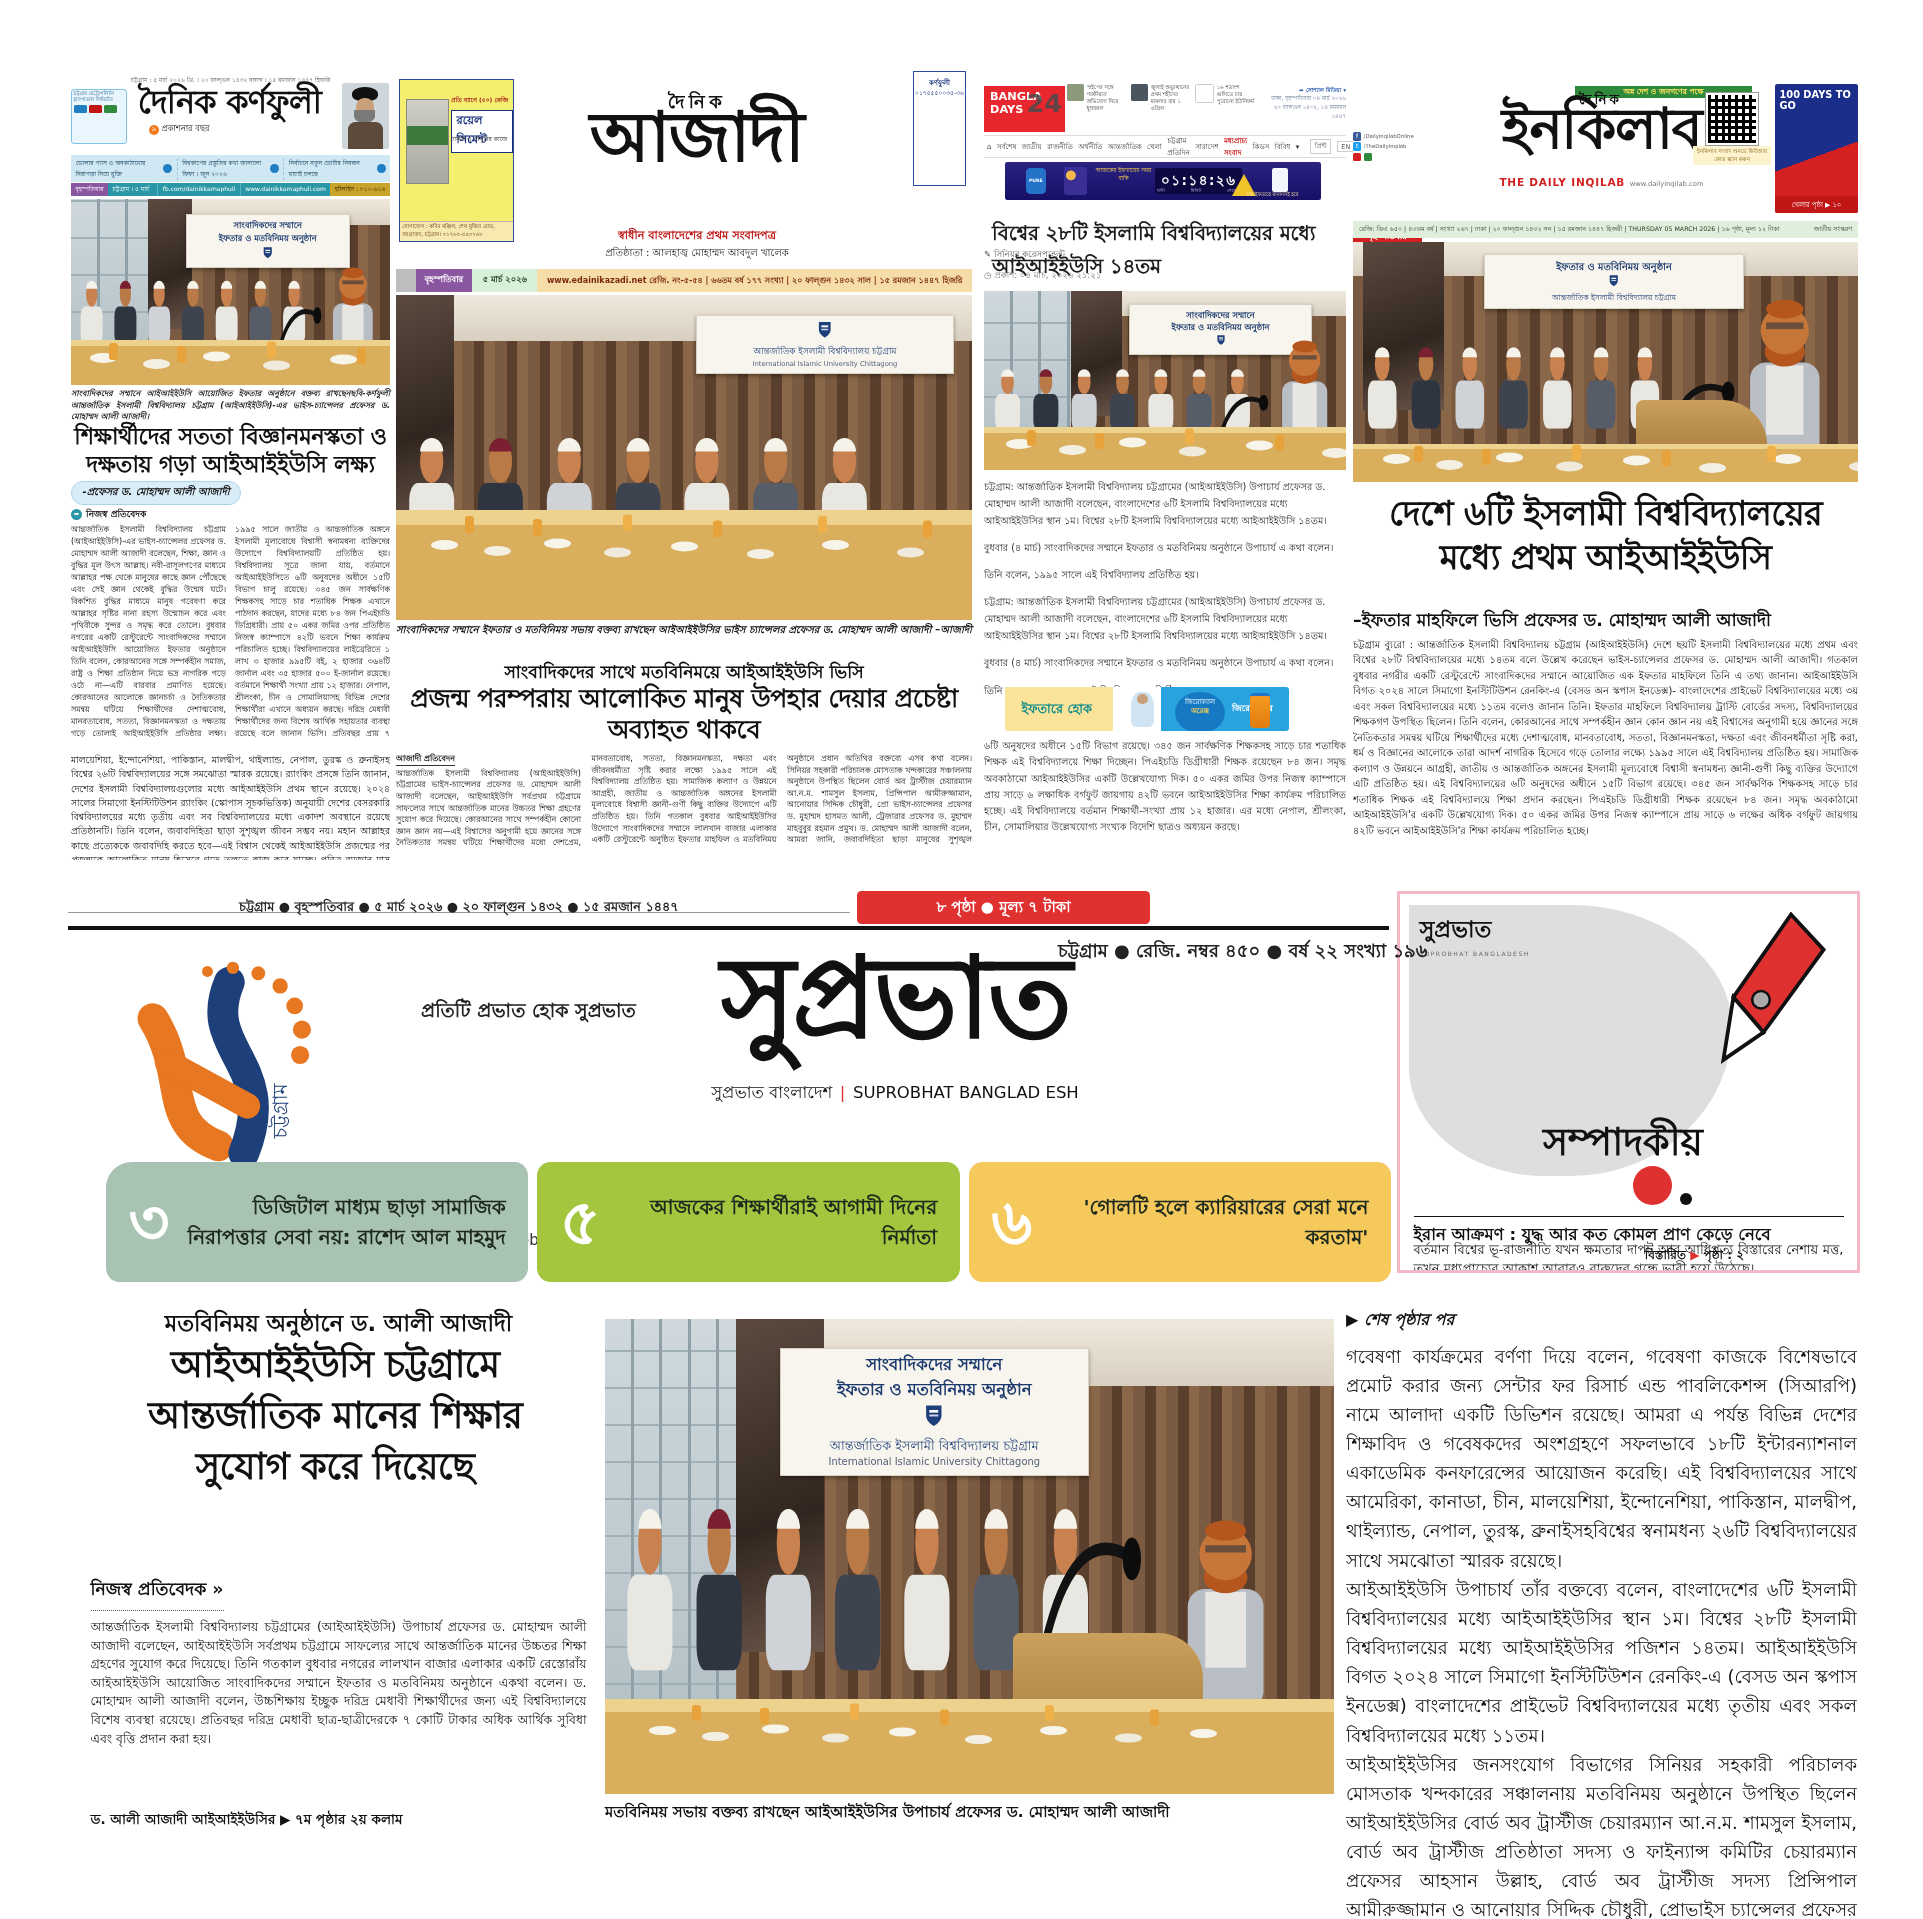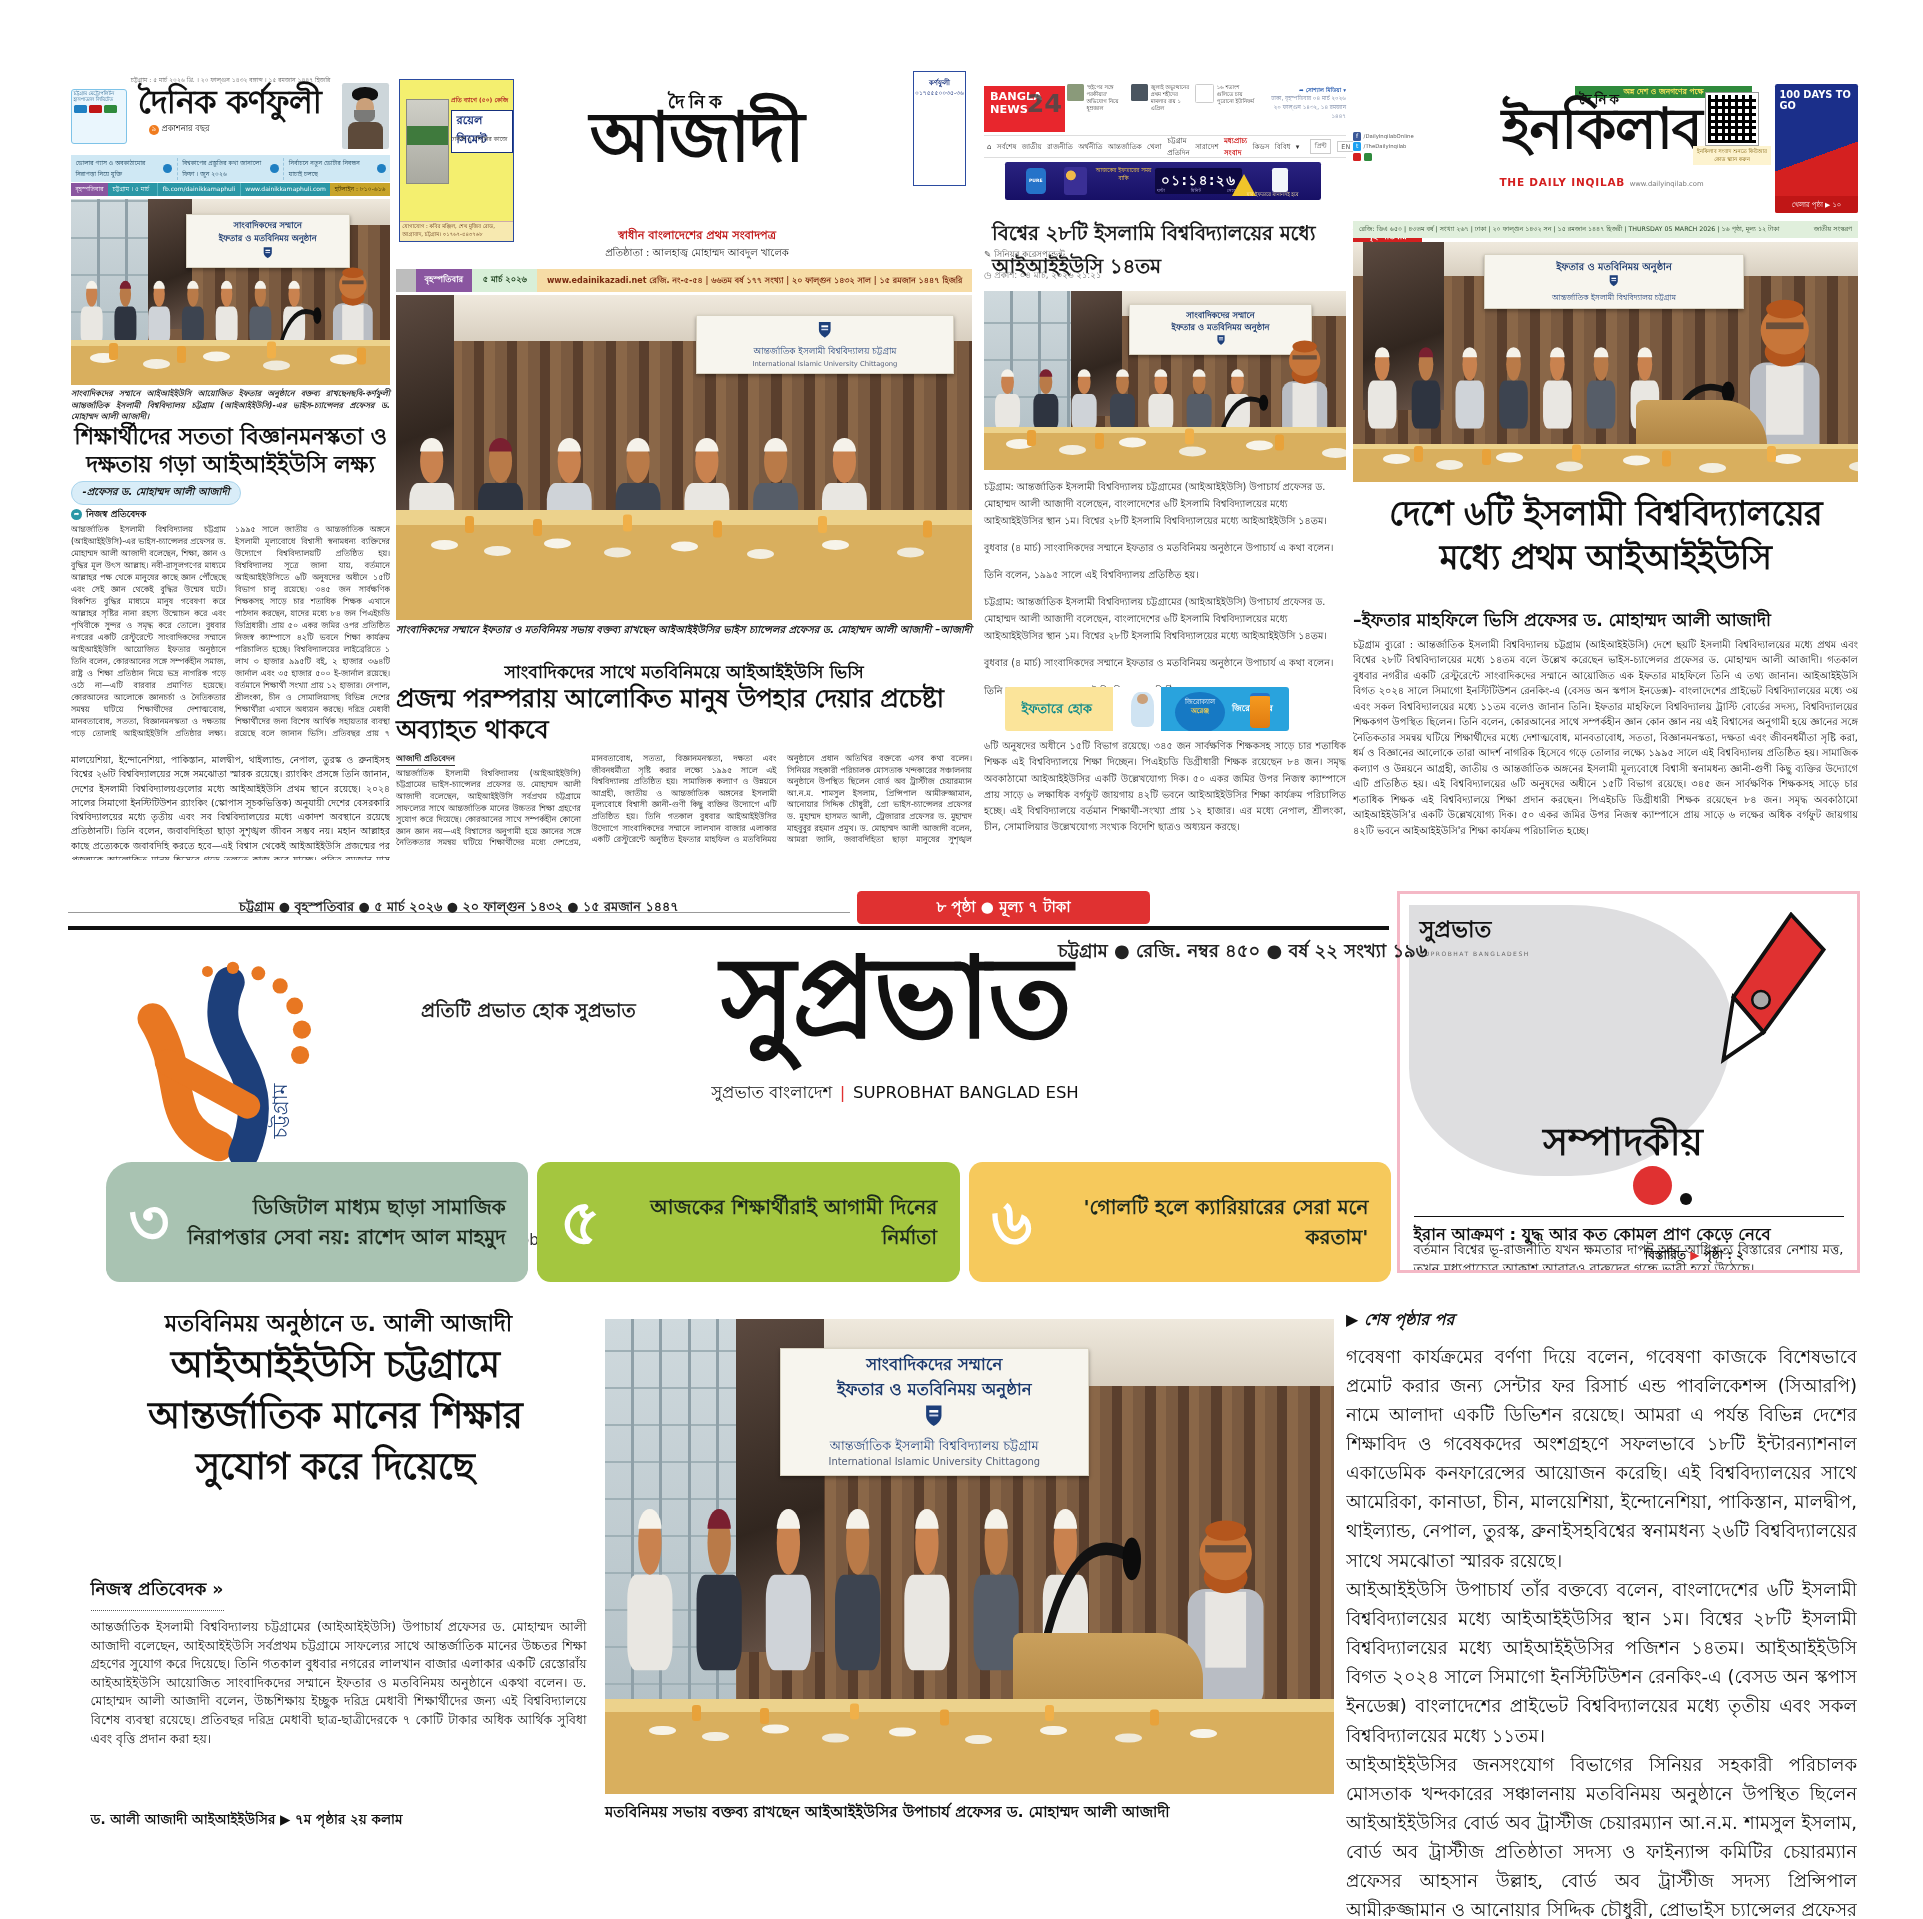--- a/index.html
+++ b/index.html
@@ -83,21 +83,21 @@
   .az-sidead b{display:block;font-size:6.8px;}
   .az-datebar{left:0;top:201px;right:0;height:22.5px;display:flex;align-items:stretch;font-size:8.3px;}
   .az-datebar .g{width:19.5px;background:#bdbdbd;}
   .az-datebar .p{background:#8a56a0;color:#fff;display:flex;align-items:center;padding:0 9px;font-weight:bold;}
   .az-datebar .m{background:#d8efd8;color:#153a15;display:flex;align-items:center;padding:0 10.5px;font-weight:bold;}
   .az-datebar .info{flex:1;background:#f6dca6;color:#7a2a10;display:flex;align-items:center;justify-content:center;font-size:8px;font-weight:bold;}
   .az-photo{left:0;top:227px;right:0;height:325px;}
   .az-caption{left:0;top:555px;right:0;font-size:10px;font-weight:bold;font-style:italic;line-height:1.4;}
   .az-caption .credit{float:right;font-weight:900;}
   .az-kicker{left:0;top:591px;right:0;text-align:center;font-size:17.3px;font-weight:700;}
-  .az-headline{left:0;top:615px;right:0;text-align:left;font-size:25px;font-weight:900;line-height:1.25;letter-spacing:-0.4px;}
+  .az-headline{left:0;top:615px;right:0;text-align:center;font-size:25px;font-weight:900;line-height:1.25;letter-spacing:-0.4px;}
   .az-body{left:0;top:685px;right:0;height:104px;font-size:8px;line-height:1.45;column-count:3;column-gap:10.5px;}
   .az-byline{font-weight:900;border-bottom:0.8px solid #333;display:inline-block;margin-bottom:2.3px;}
 
   
   .bn{left:984px;top:81px;width:362px;height:751px;}
   .bn-logo{left:0;top:4.5px;width:75px;height:42px;background:#e8262d;color:#fff;font-weight:900;font-size:11.3px;line-height:1.15;padding:4.5px 0 0 6px;}
   .bn-logo .n24{position:absolute;right:3px;top:3px;font-size:25.6px;color:#4a4a4a;font-weight:900;opacity:.85;}
   .bn-thumbs{left:83px;top:3px;width:188px;height:48px;display:flex;gap:4.5px;}
   .bn-thumb{flex:1;display:flex;gap:3px;font-size:5.3px;color:#333;line-height:1.3;}
   .bn-thumb .im{flex:none;width:16.5px;height:16.5px;background:#8a9a7a;border-radius:1.5px;}
@@ -390,21 +390,21 @@
     </div>
     <div class="abs az-caption"><span class="credit">–আজাদী</span><span>সাংবাদিকদের সম্মানে ইফতার ও মতবিনিময় সভায় বক্তব্য রাখছেন আইআইইউসির ভাইস চ্যান্সেলর প্রফেসর ড. মোহাম্মদ আলী আজাদী</span></div>
     <div class="abs az-kicker">সাংবাদিকদের সাথে মতবিনিময়ে আইআইইউসি ভিসি</div>
     <h2 class="abs az-headline" style="margin:0">প্রজন্ম পরম্পরায় আলোকিত মানুষ উপহার দেয়ার প্রচেষ্টা অব্যাহত থাকবে</h2>
     <div class="abs az-body just hide-ovf"><span class="az-byline">আজাদী প্রতিবেদন</span><br><span>আন্তর্জাতিক ইসলামী বিশ্ববিদ্যালয় (আইআইইউসি) চট্টগ্রামের ভাইস-চ্যান্সেলর প্রফেসর ড. মোহাম্মদ আলী আজাদী বলেছেন, আইআইইউসি সর্বপ্রথম চট্টগ্রামে সাফল্যের সাথে আন্তর্জাতিক মানের উচ্চতর শিক্ষা গ্রহণের সুযোগ করে দিয়েছে। কোরআনের সাথে সম্পর্কহীন কোনো জ্ঞান জ্ঞান নয়—এই বিশ্বাসের অনুগামী হয়ে জ্ঞানের সঙ্গে নৈতিকতার সমন্বয় ঘটিয়ে শিক্ষার্থীদের মধ্যে দেশপ্রেম, মানবতাবোধ, সততা, বিজ্ঞানমনস্কতা, দক্ষতা এবং জীবনধর্মীতা সৃষ্টি করার লক্ষ্যে ১৯৯৫ সালে এই বিশ্ববিদ্যালয় প্রতিষ্ঠিত হয়। সামাজিক কল্যাণ ও উন্নয়নে আগ্রহী, জাতীয় ও আন্তর্জাতিক অঙ্গনের ইসলামী মূল্যবোধে বিশ্বাসী জ্ঞানী-গুণী কিছু ব্যক্তির উদ্যোগে এটি প্রতিষ্ঠিত হয়। তিনি গতকাল বুধবার আইআইইউসির উদ্যোগে সাংবাদিকদের সম্মানে লালখান বাজার এলাকার একটি রেস্টুরেন্টে অনুষ্ঠিত ইফতার মাহফিল ও মতবিনিময় অনুষ্ঠানে প্রধান অতিথির বক্তব্যে এসব কথা বলেন। সিনিয়র সহকারী পরিচালক মোসতাক খন্দকারের সঞ্চালনায় অনুষ্ঠানে উপস্থিত ছিলেন বোর্ড অব ট্রাস্টীজ চেয়ারম্যান আ.ন.ম. শামসুল ইসলাম, প্রিন্সিপাল আমীরুজ্জামান, আনোয়ার সিদ্দিক চৌধুরী, প্রো ভাইস-চ্যান্সেলর প্রফেসর ড. মুহাম্মদ হাসমত আলী, ট্রেজারার প্রফেসর ড. মুহাম্মদ মাহবুবুর রহমান প্রমুখ। ড. মোহাম্মদ আলী আজাদী বলেন, আমরা জানি, জবাবদিহিতা ছাড়া মানুষের সুশৃঙ্খল জীবনযাপন অসম্ভব। আমাদের সার্বক্ষণিক সর্বপ্রকার কর্ম কারো পক্ষে সম্ভব না হলেও একজন মনিটরিং করছেন। তিনি হলেন সর্বময় ক্ষমতার অধিকারী বিশ্বপতি। এই জবাবদিহিতার অঙ্গীকার নিয়ে প্রজন্ম পরম্পরায় আলোকিত মানুষ উপহার দেয়ার আমাদের প্রচেষ্টা অব্যাহত থাকবে। আশা করছি আমাদের এই কল্যাণমুখী জ্ঞানযাত্রায় সাংবাদিকদের সহযোগিতা সবসময় পাবো। তিনি আরও বলেন, উচ্চশিক্ষায় ইচ্ছুক দরিদ্র মেধাবী শিক্ষার্থীদের জন্য এই বিশ্ববিদ্যালয়ে বিশেষ ব্যবস্থা রয়েছে। প্রতিবছর দরিদ্র মেধাবী ছাত্র-ছাত্রীদের ৭ কোটি টাকার অধিক আর্থিক সুবিধা ও বৃত্তি প্রদান করা হয়।</span></div>
   </section>
 
   <section class="clip bn">
     <div class="abs bn-logo">
       <div>BANGLA</div>
-      <div>NEWS</div>
+      <div>DAYS</div>
       <div class="n24">24</div>
     </div>
     <div class="abs bn-thumbs">
       <div class="bn-thumb">
           <span class="im"></span>
           <span>'হুইপের সঙ্গে পরকীয়ার' অভিযোগ নিয়ে ধূম্রজাল</span>
         </div>
       <div class="bn-thumb">
           <span class="im"></span>
           <span>জুলাই অভ্যুত্থানের প্রথম শহীদের মামলার রায় ১ এপ্রিল</span>

